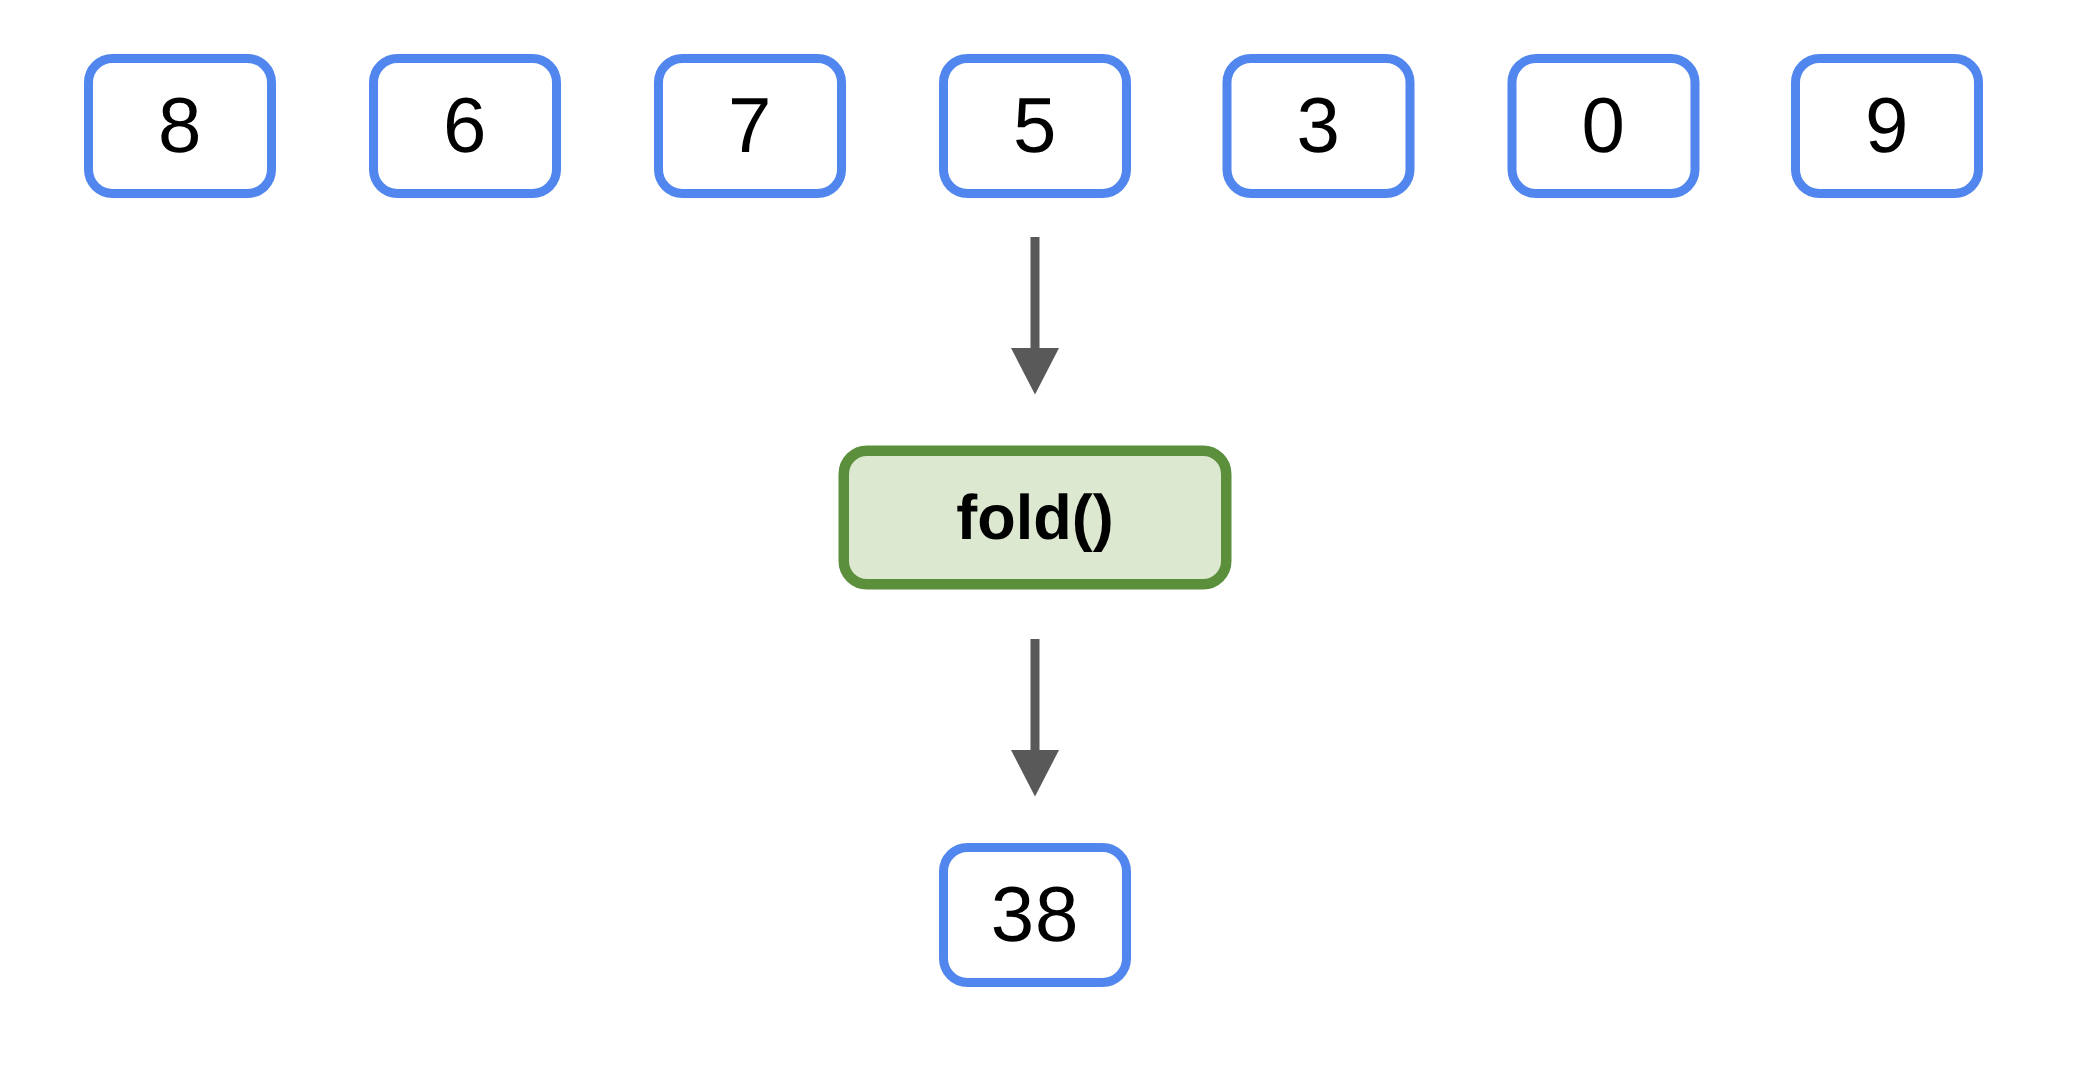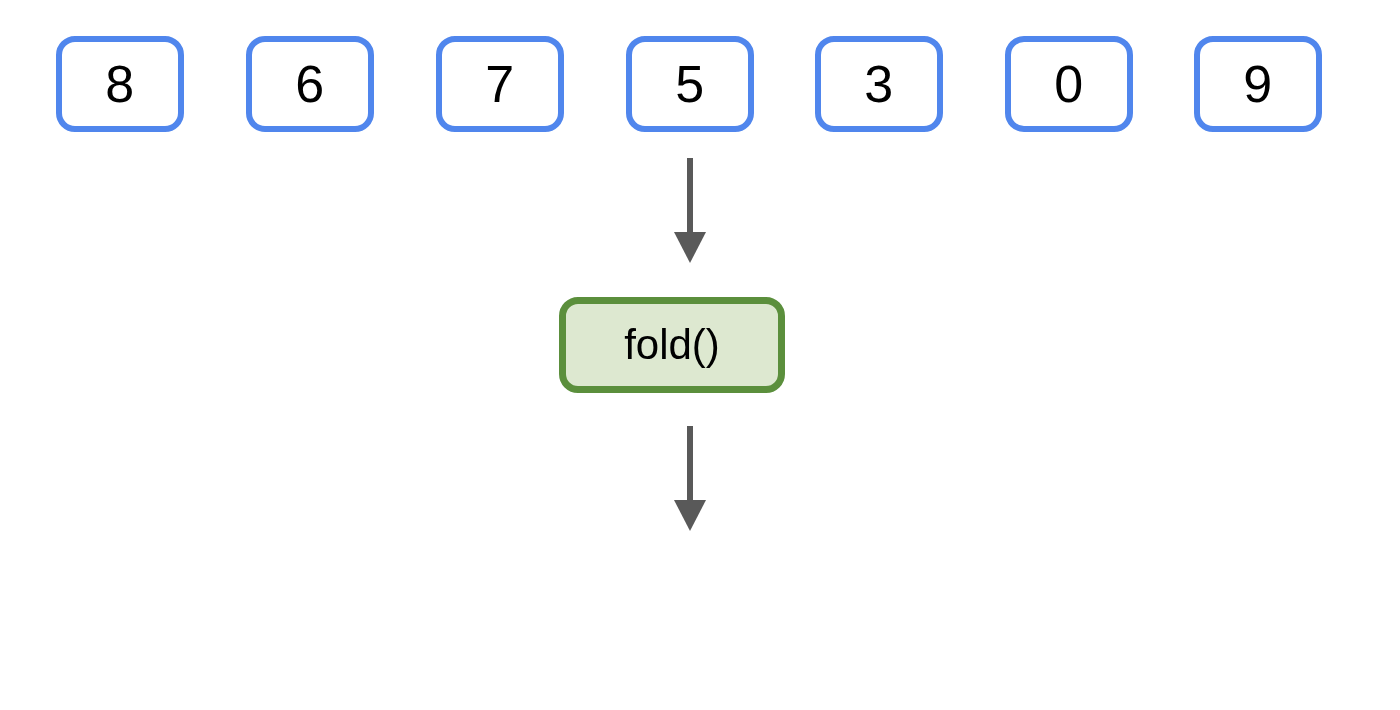--- a/index.html
+++ b/index.html
@@ -44,27 +44,27 @@
   }
 
   .input-row-box {
     top: 36px;
   }
 
   
   .op-box {
     left: 559px;
     top: 297px;
-    width: 226px;
+    width: 262px;
     height: 96px;
     border: 7px solid #5b8f3c;
     border-radius: 19px;
     background: #dde8d0;
     font-size: 42px;
-    font-weight: 400;
+    font-weight: 700;
   }
 
   
   .result-box {
     left: 626px;
     top: 562px;
     }
 
   
   .arrow-svg {
@@ -121,14 +121,17 @@
 
   <div class="node op-box">
     <span>fold()</span>
   </div>
 
   <svg class="arrow-svg" style="left:660px; top:418px;" width="60" height="120" viewBox="0 0 60 120">
     <line class="arrow-line" x1="30" y1="8" x2="30" y2="86"></line>
     <polygon class="arrow-head" points="14,82 46,82 30,113"></polygon>
   </svg>
 
+  <div class="node value-box result-box">
+    <span>38</span>
+  </div>
 
 </div>
 
 </body></html>

